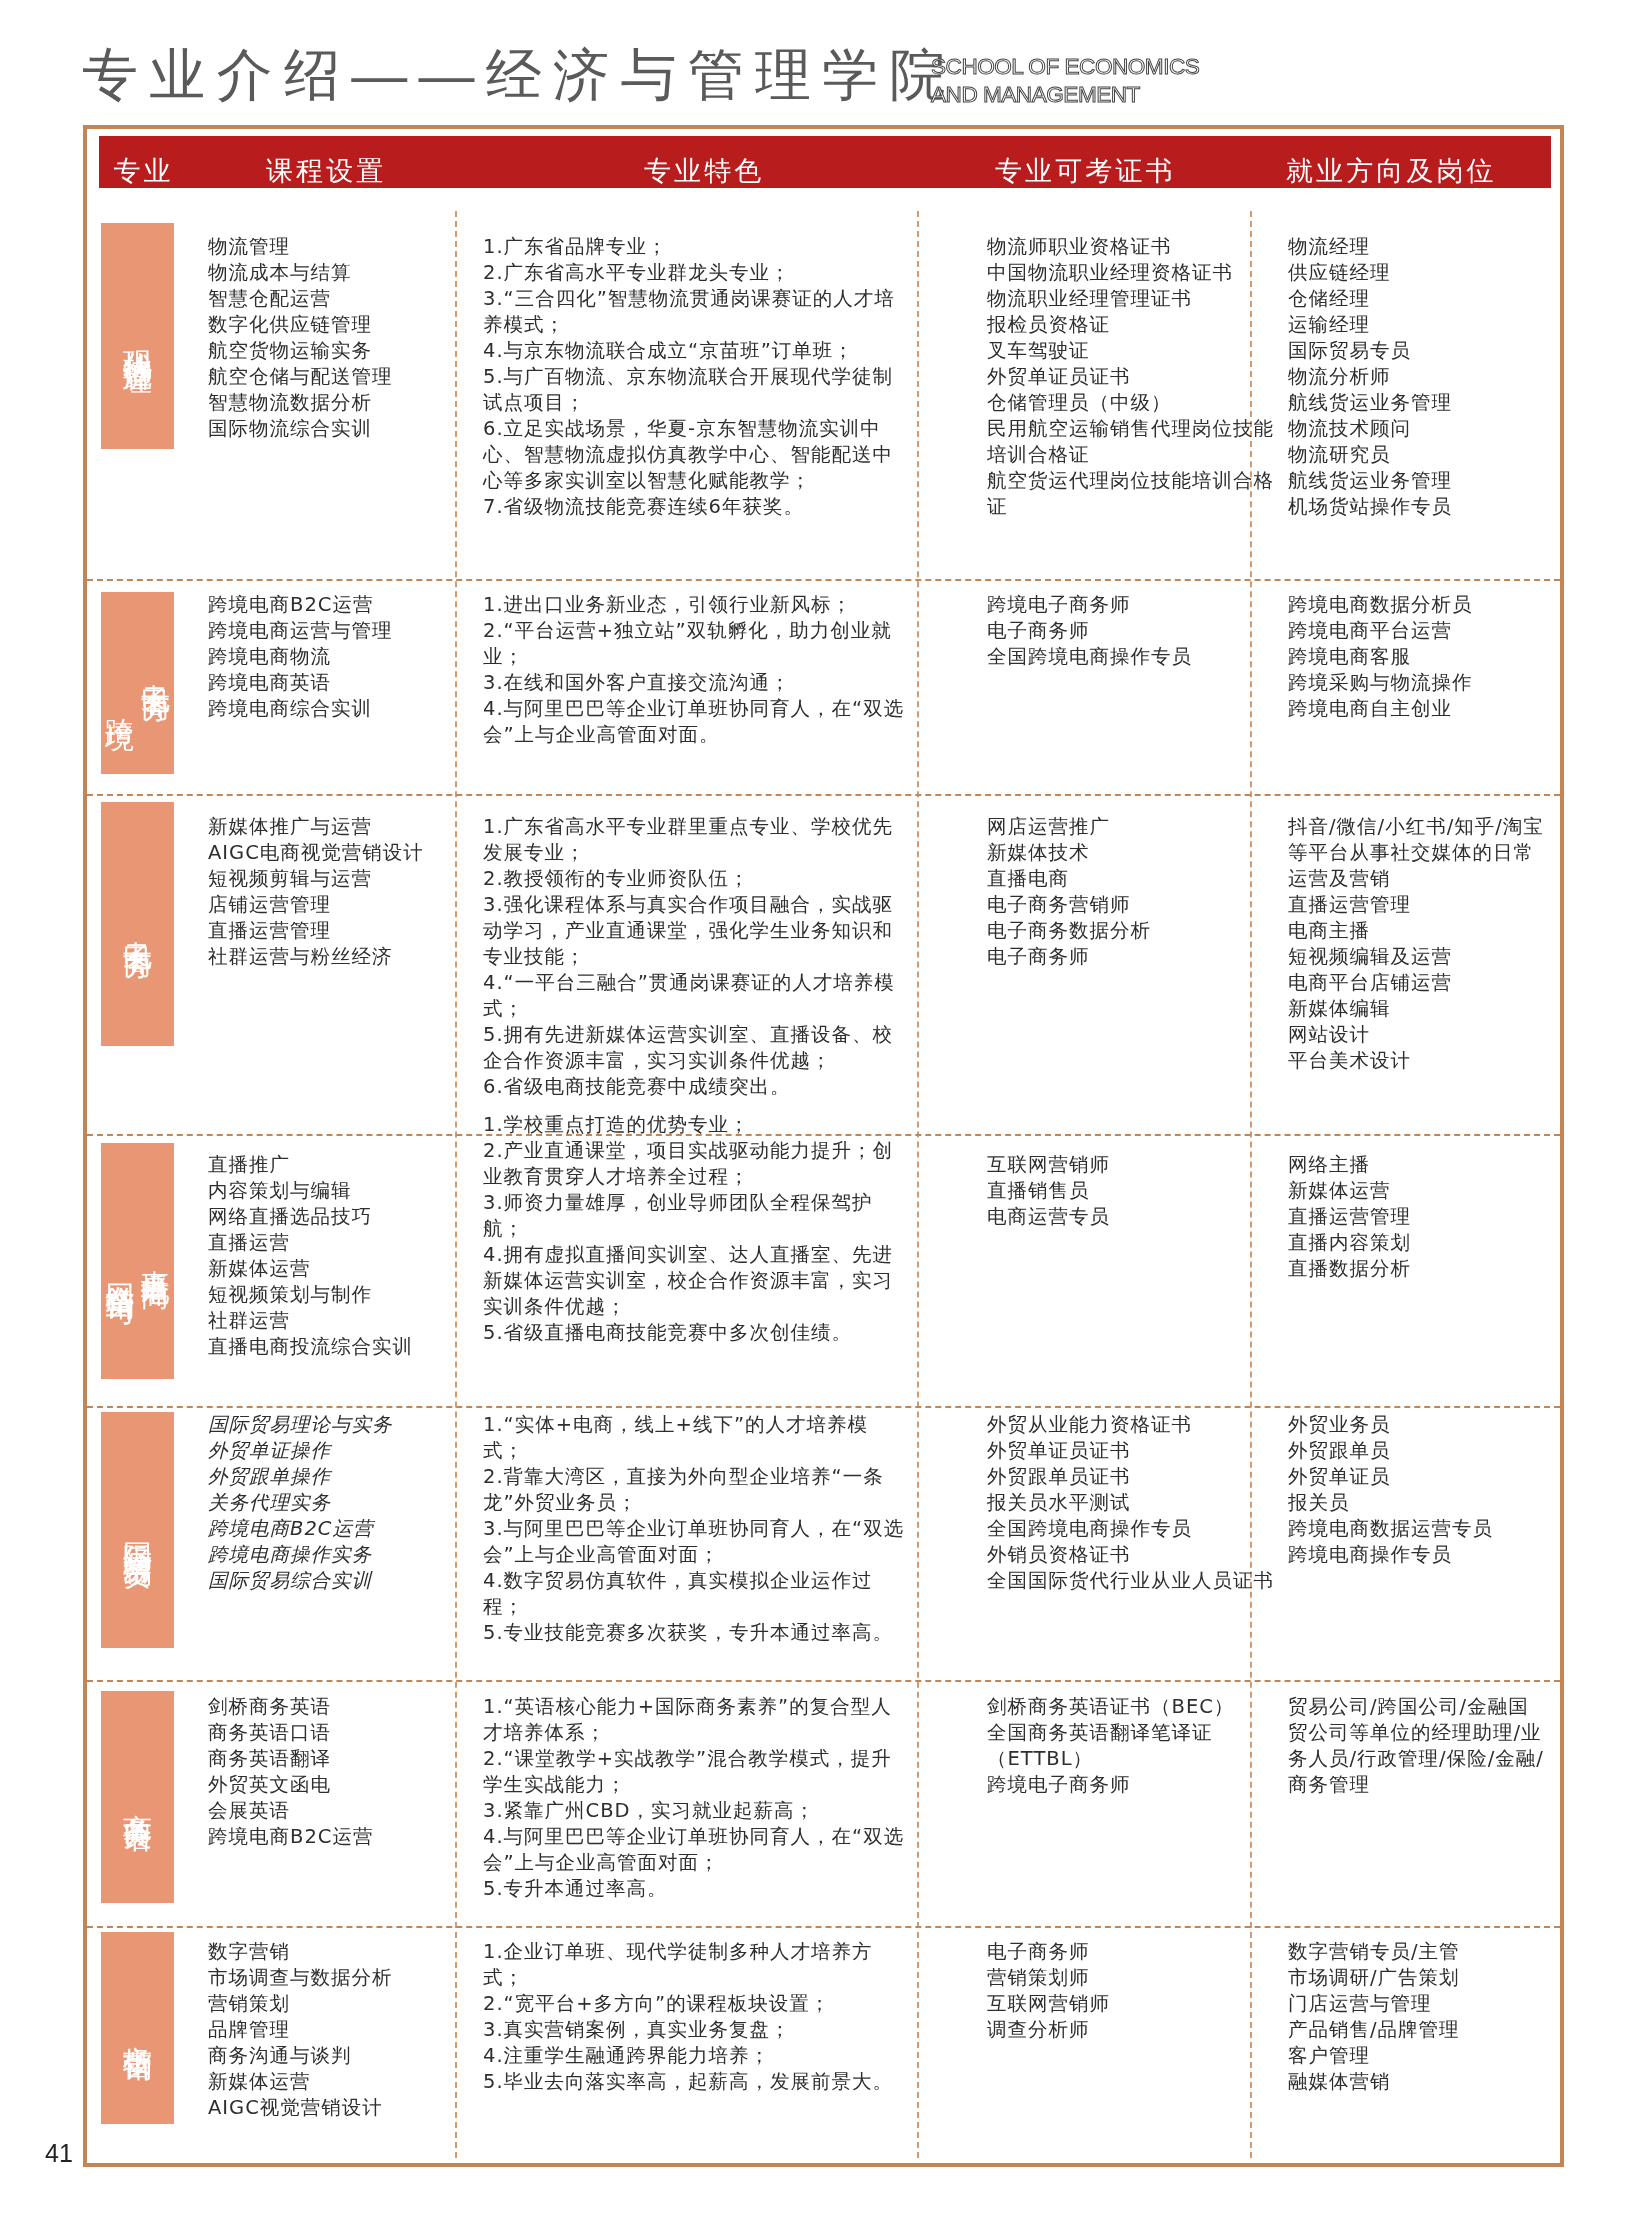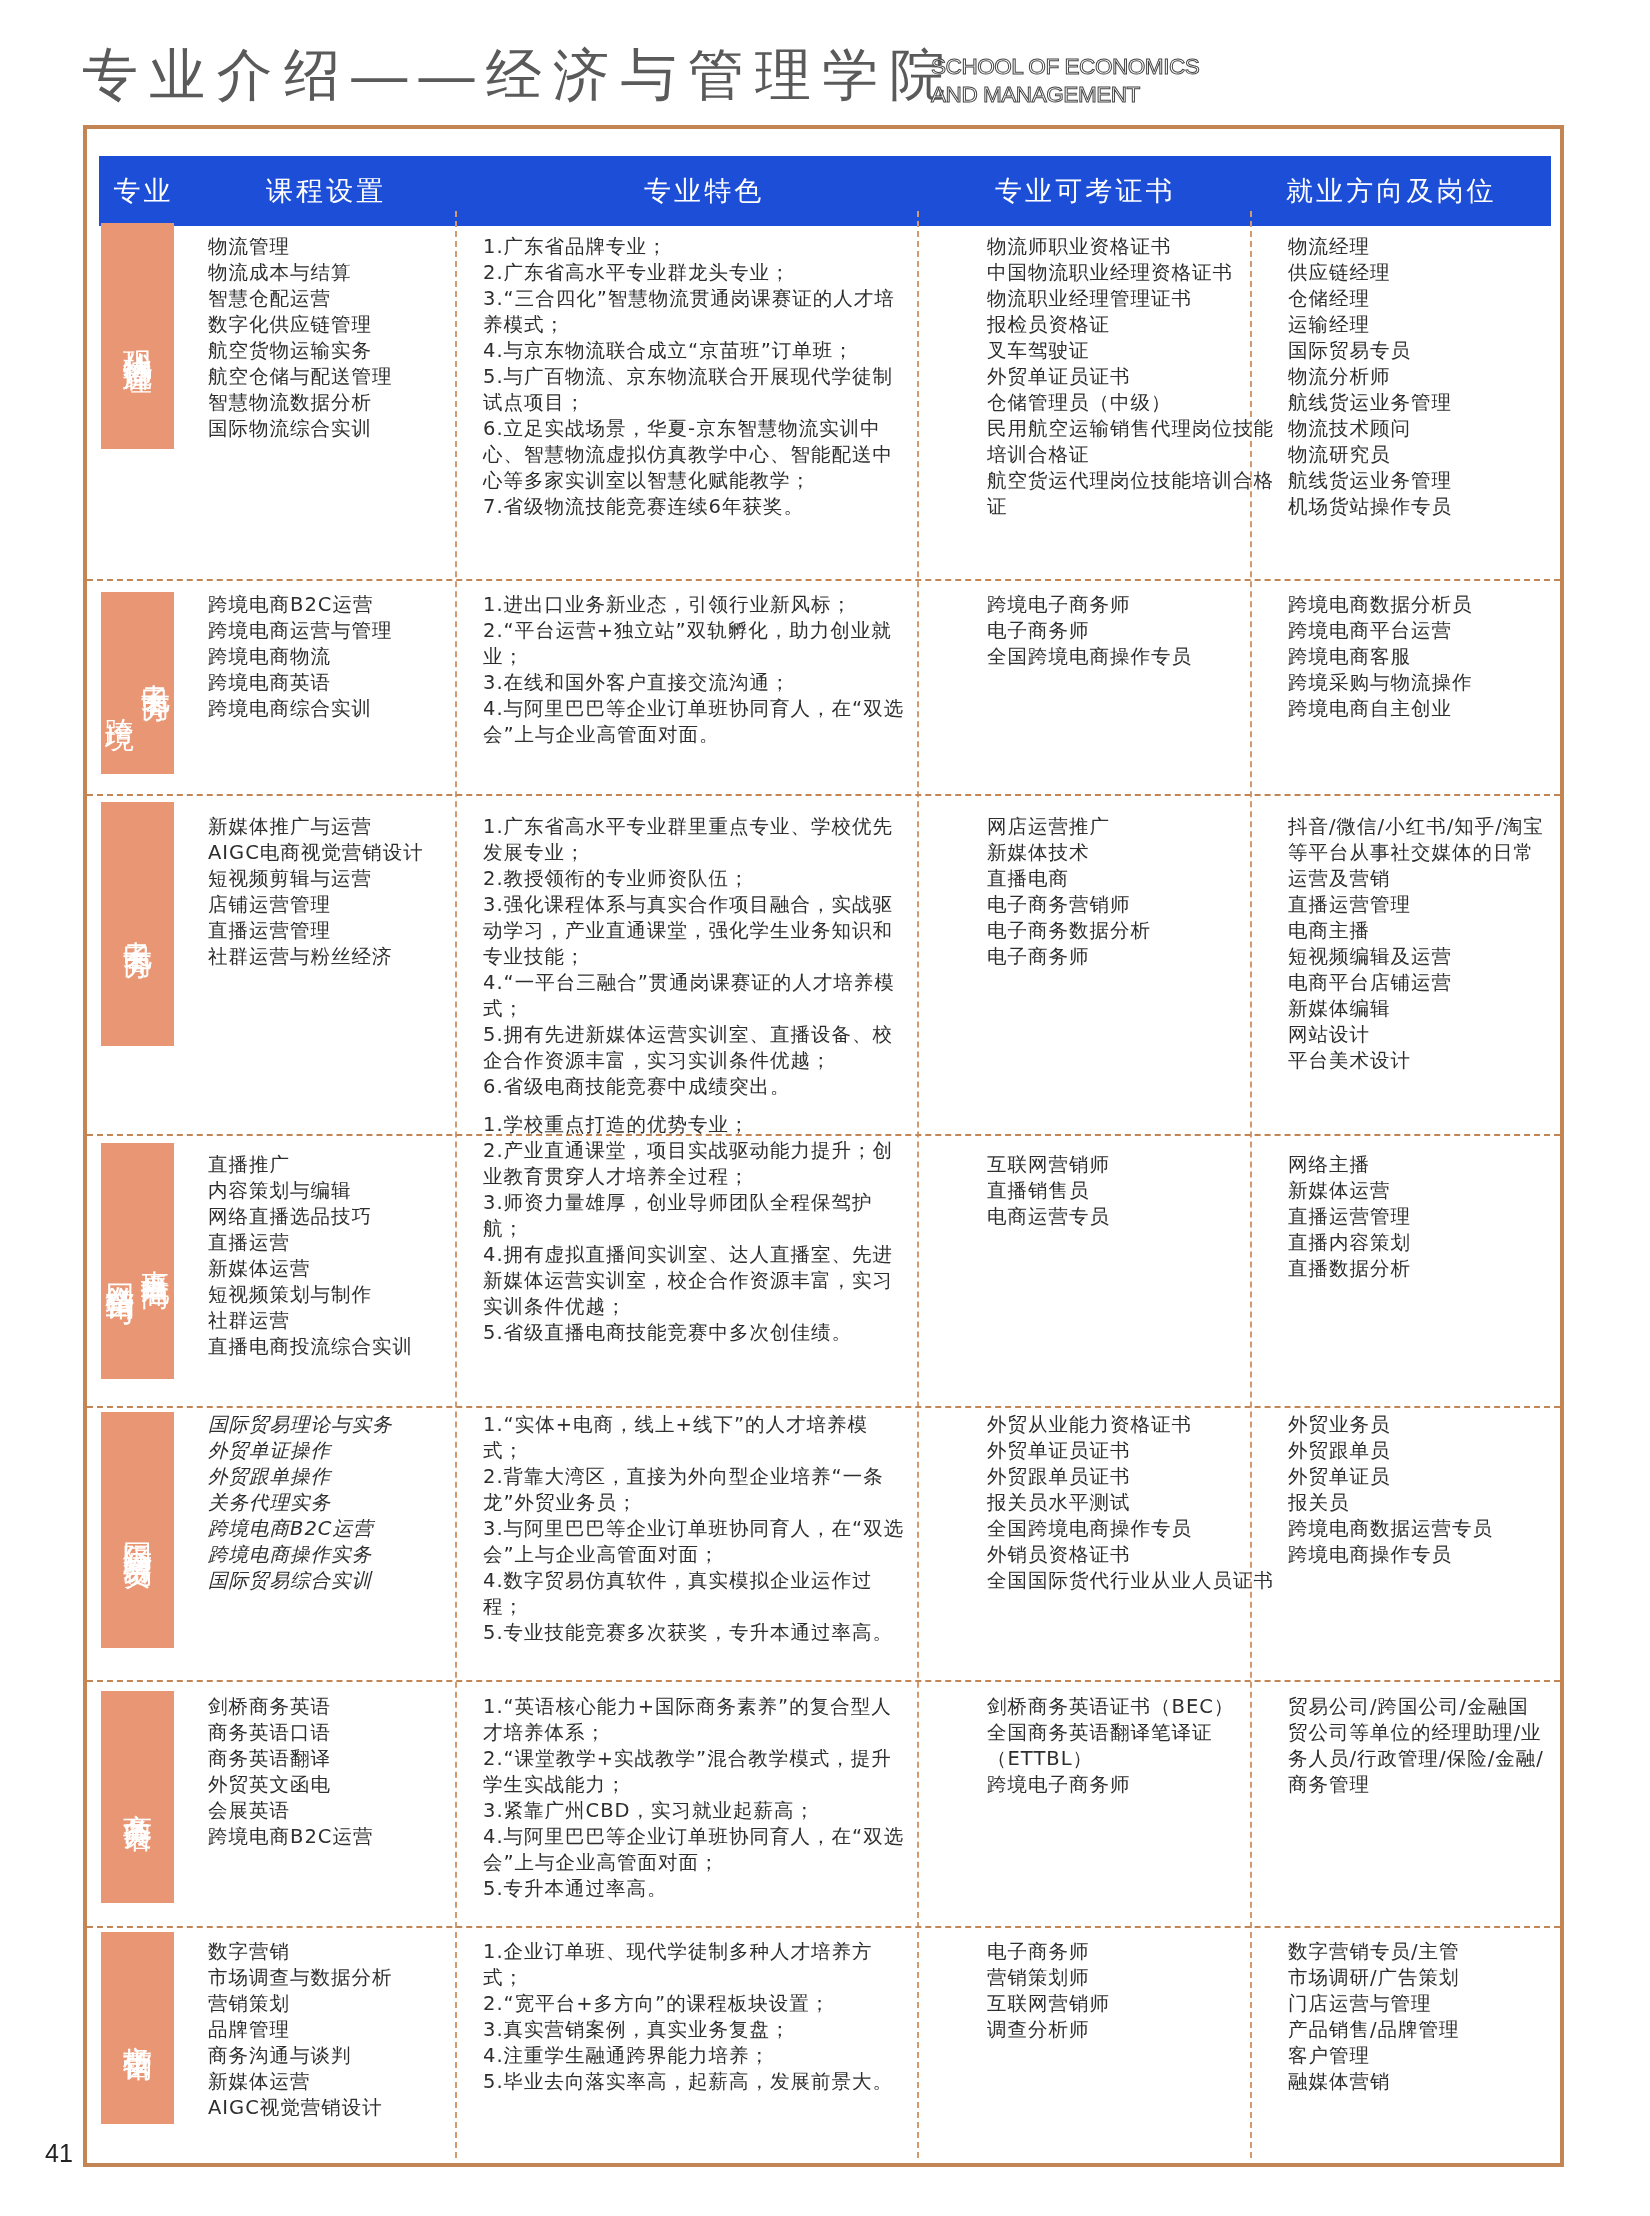--- a/index.html
+++ b/index.html
@@ -6,21 +6,21 @@
   body { width:1651px; height:2216px; position:relative; overflow:hidden;
          font-family:"DejaVu Sans","Liberation Sans",sans-serif; color:#2a2a2a; }
   .title-wrap { position:absolute; left:82px; top:36px; height:77px; display:flex; align-items:center; }
   .title-main { font-family:Liberation Sans, sans-serif; font-size:56px; color:#5a5a5a;
                 letter-spacing:11.3px; line-height:1; white-space:nowrap; }
   .title-sub { position:absolute; left:931px; top:53px; font-family:"Liberation Sans",sans-serif;
                font-size:22.6px; line-height:28px; color:#ffffff; -webkit-text-stroke:1px #444;
                letter-spacing:-0.5px; white-space:nowrap; }
   .frame { position:absolute; left:83px; top:125px; width:1481px; height:2042px;
            border:4.1px solid #C38553; box-sizing:border-box; background:#fff; }
-  .header-band { position:absolute; left:99px; top:156px; width:1452px; height:70px; background:#1d4ed8;
+  .header-band { position:absolute; left:99px; top:136px; width:1452px; height:52px; background:#b91c1c;
                  display:flex; align-items:center; color:#fff; font-size:27px; letter-spacing:3.1px; }
   .hcol { position:absolute; top:0; height:70px; display:flex; align-items:center; white-space:nowrap; }
   .row-sep { position:absolute; left:87px; width:1473px; height:0; border-top:2.6px dashed #C38553; }
   .vsep { position:absolute; width:0; border-left:2.1px dashed #D39A70; }
   .major-box { position:absolute; left:101px; width:73px; background:#E89673; color:#fff;
                display:flex; justify-content:center; align-items:center; box-sizing:border-box; }
   .vtext { writing-mode:vertical-rl; text-orientation:upright; font-size:29px; letter-spacing:3.1px;
            font-family:"DejaVu Serif","Liberation Serif",serif; line-height:33px; }
   .col { position:absolute; font-size:19.5px; line-height:26px; color:#2e2e2e; letter-spacing:1px; }
   .col div { white-space:nowrap; }

